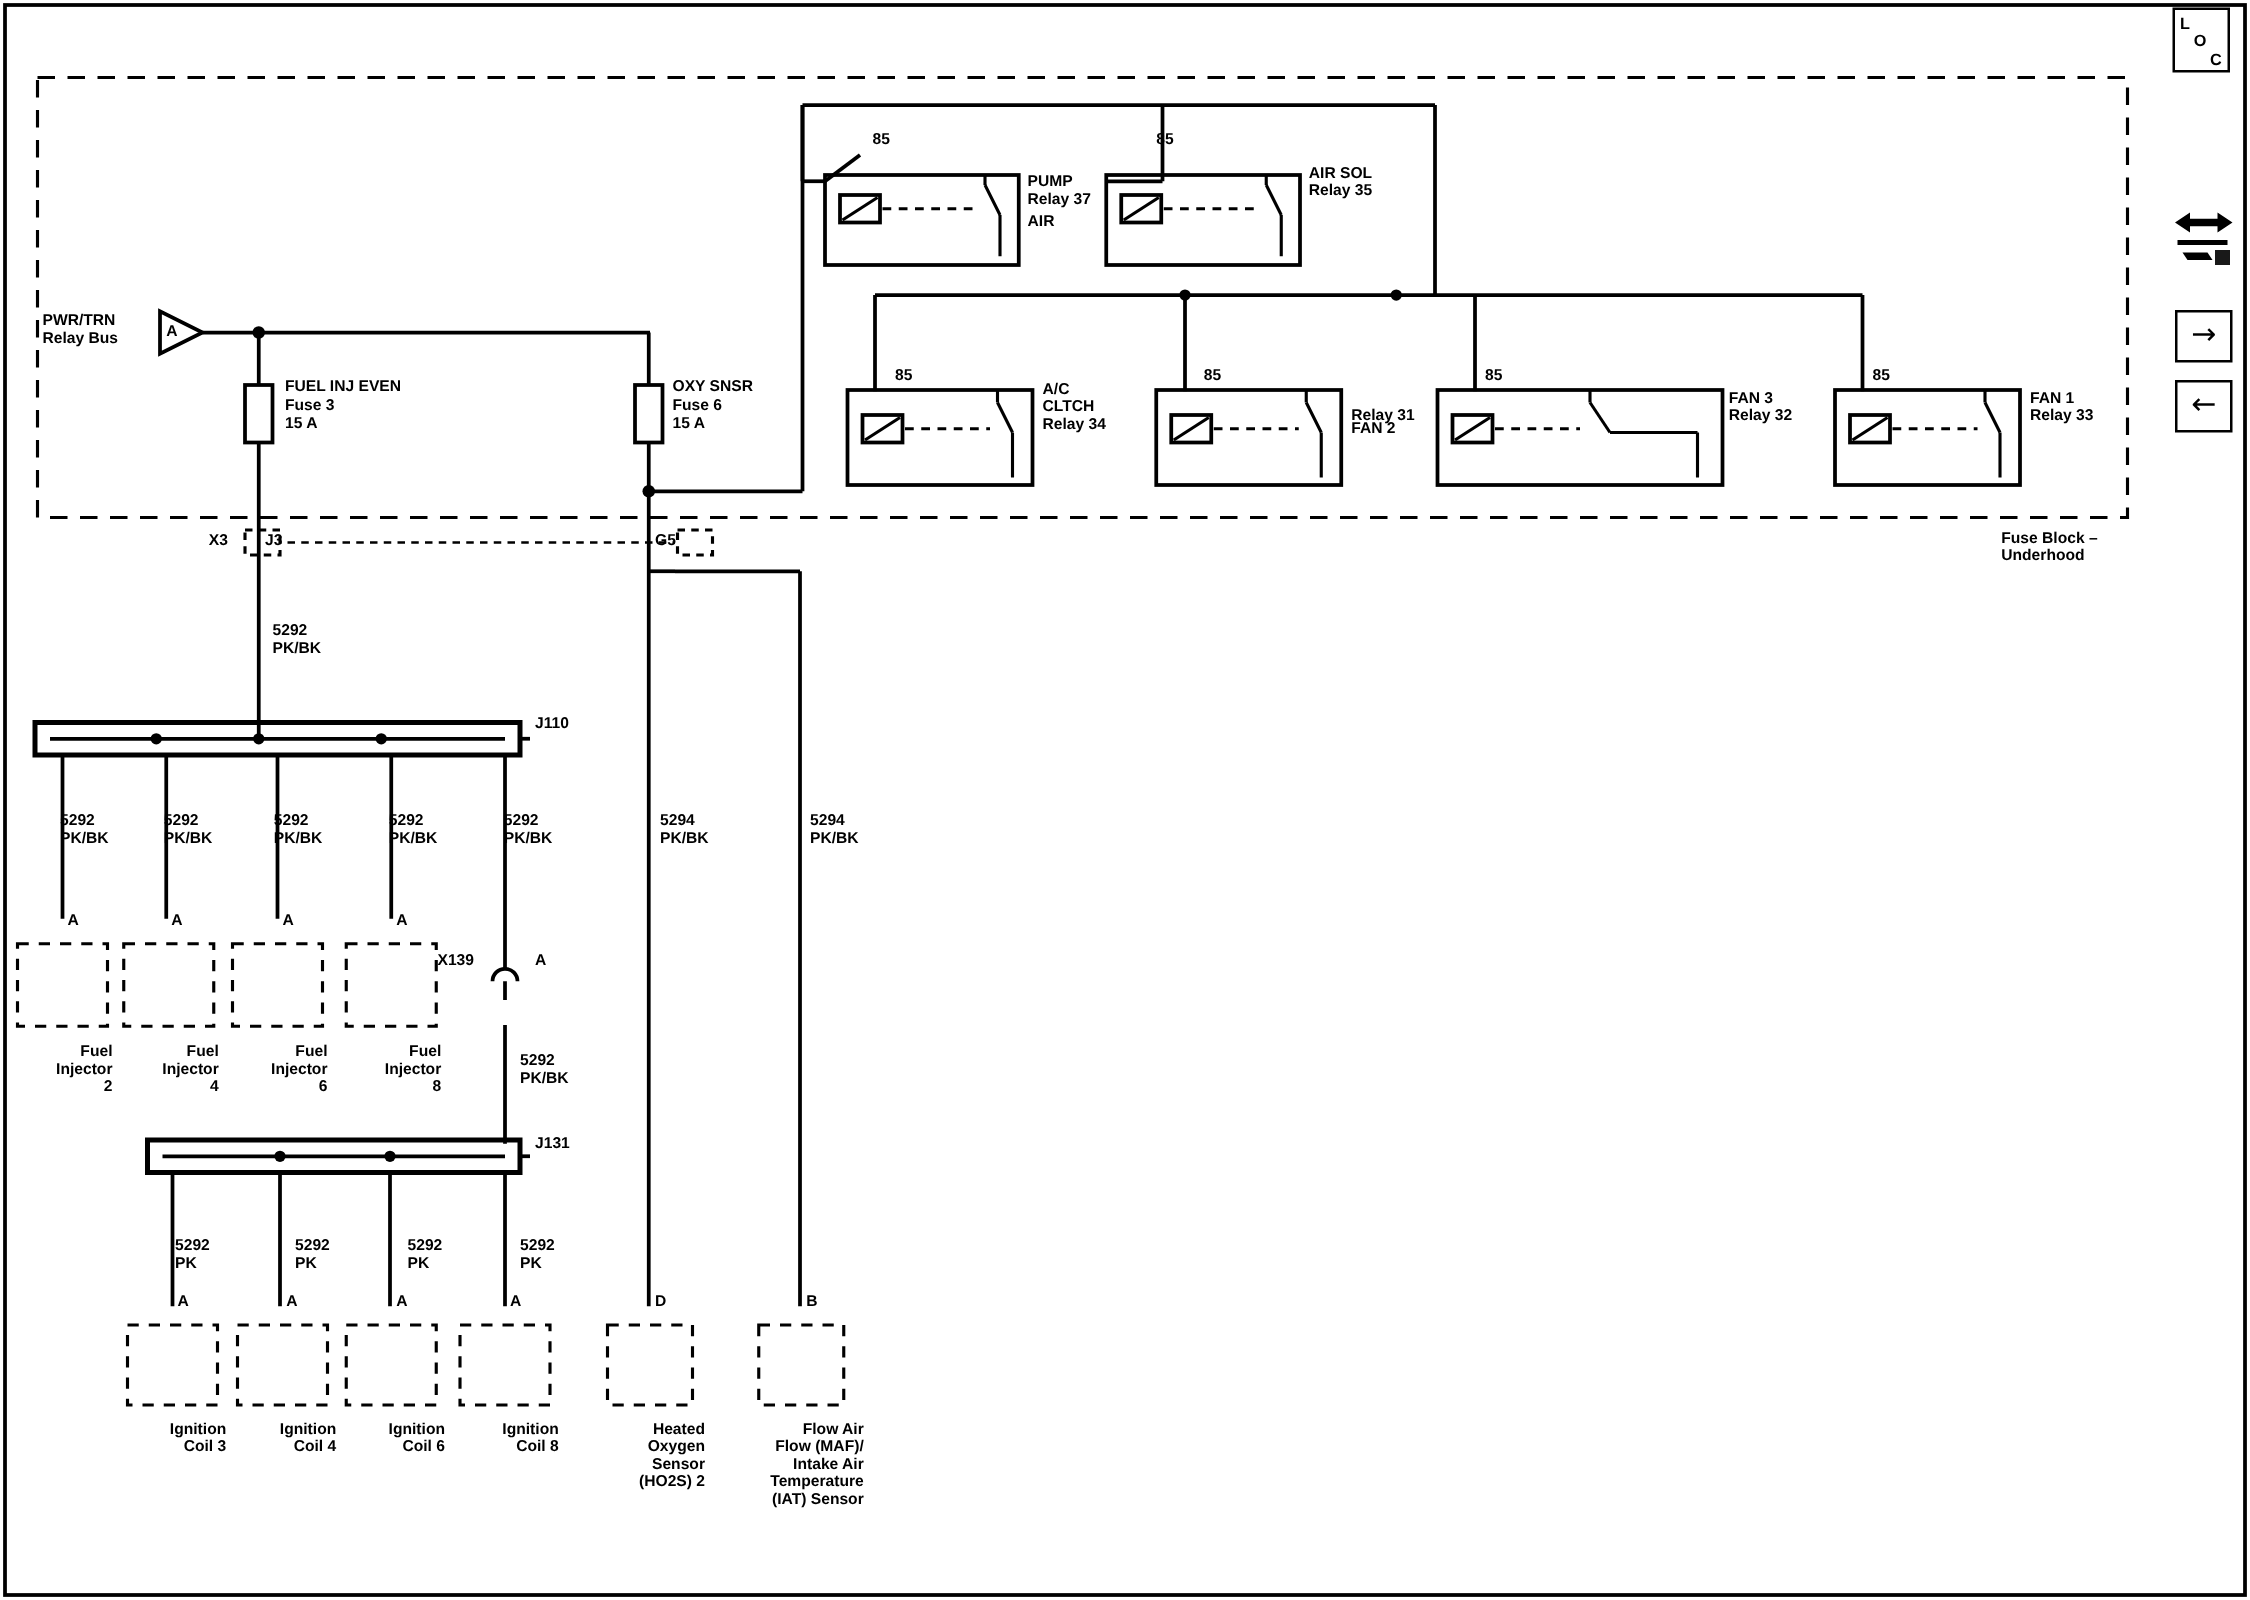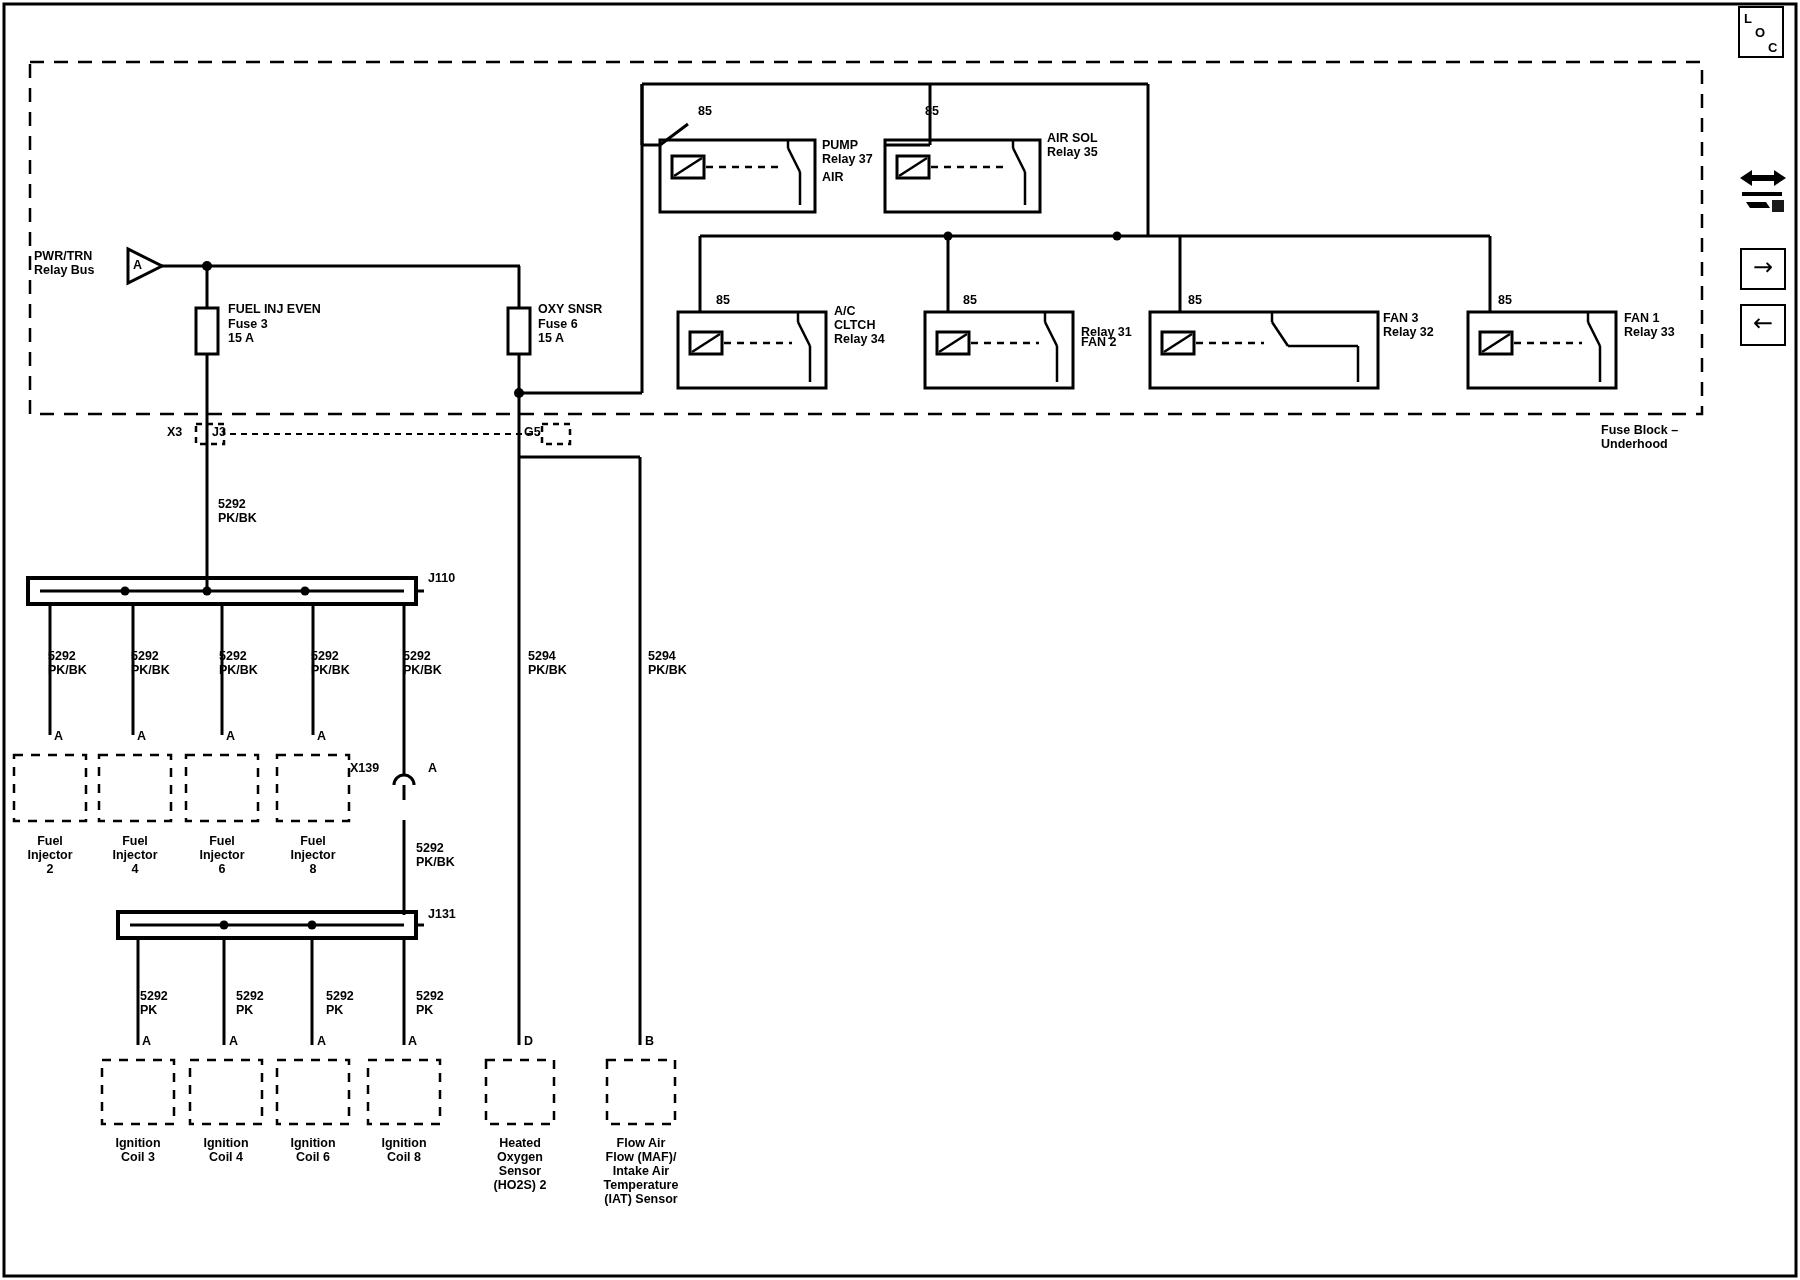--- a/index.html
+++ b/index.html
@@ -22,21 +22,21 @@
     height: 1280px;
   }
   .lbl {
     position: absolute;
     font-size: 12.5px;
     line-height: 13.5px;
     font-weight: bold;
     color: #000;
     white-space: pre;
   }
-  .lbl.center { text-align: center; }
+  .lbl.center { text-align: right; }
   .toolbtn {
     position: absolute;
     border: 2px solid #000;
     background: #fff;
     box-sizing: border-box;
   }
   .toolglyph {
     position: absolute;
     font-size: 24px;
     line-height: 24px;

